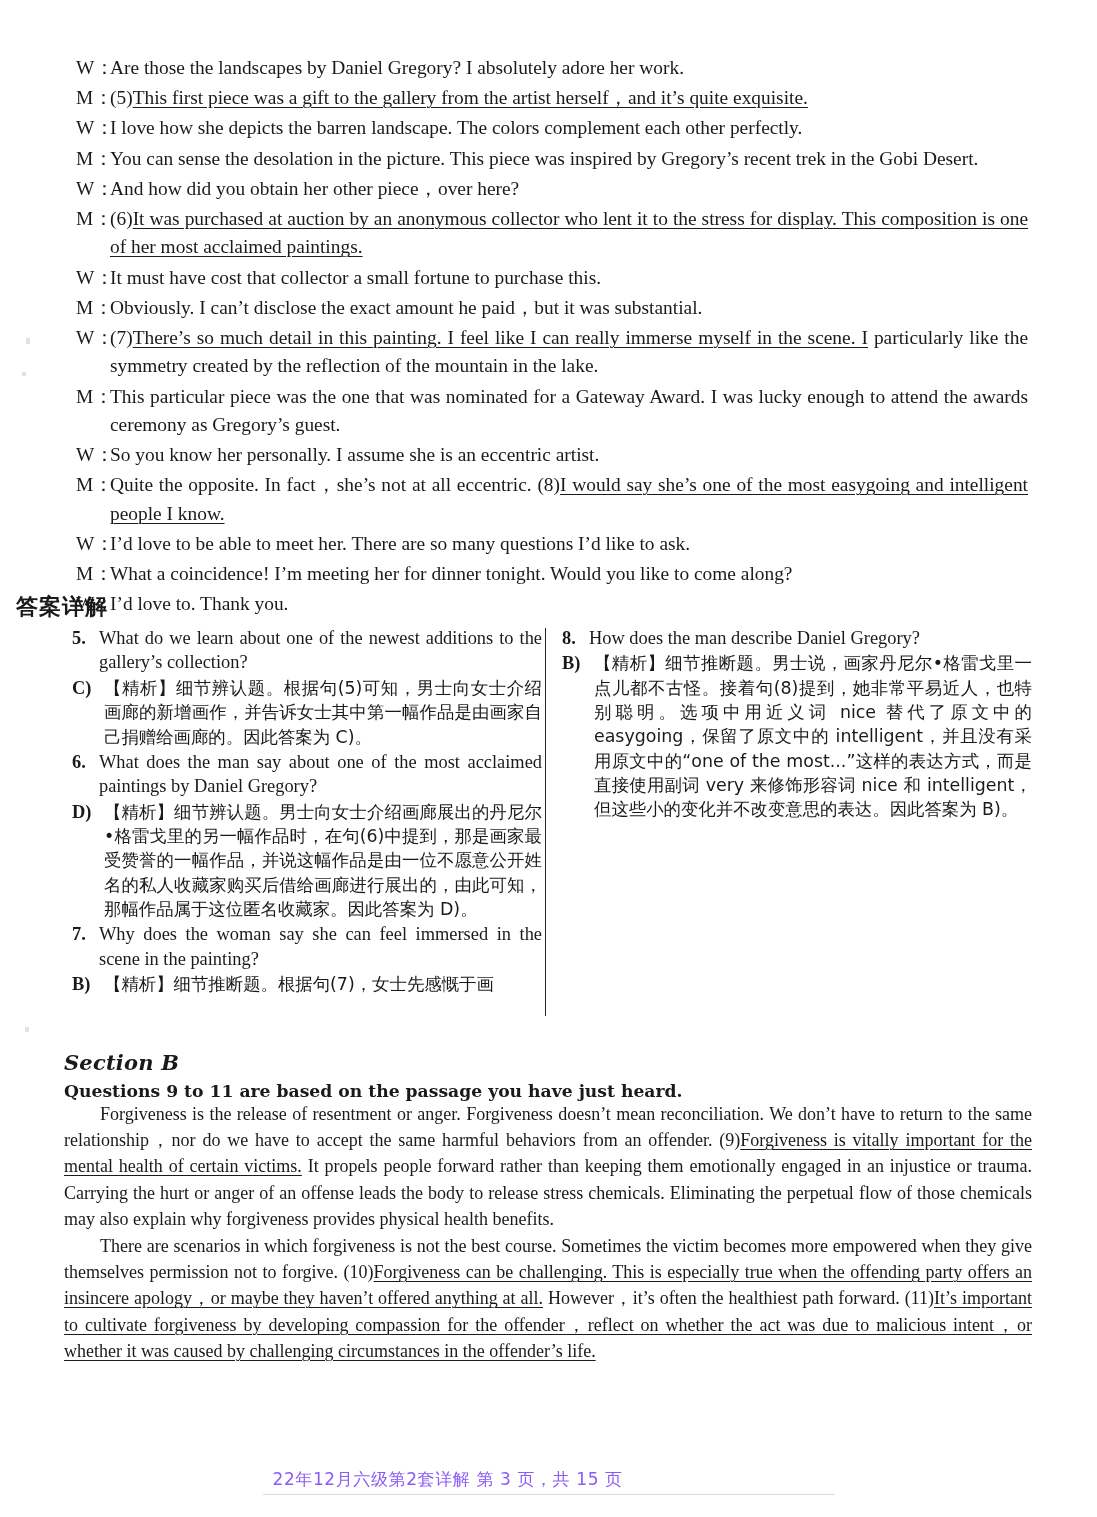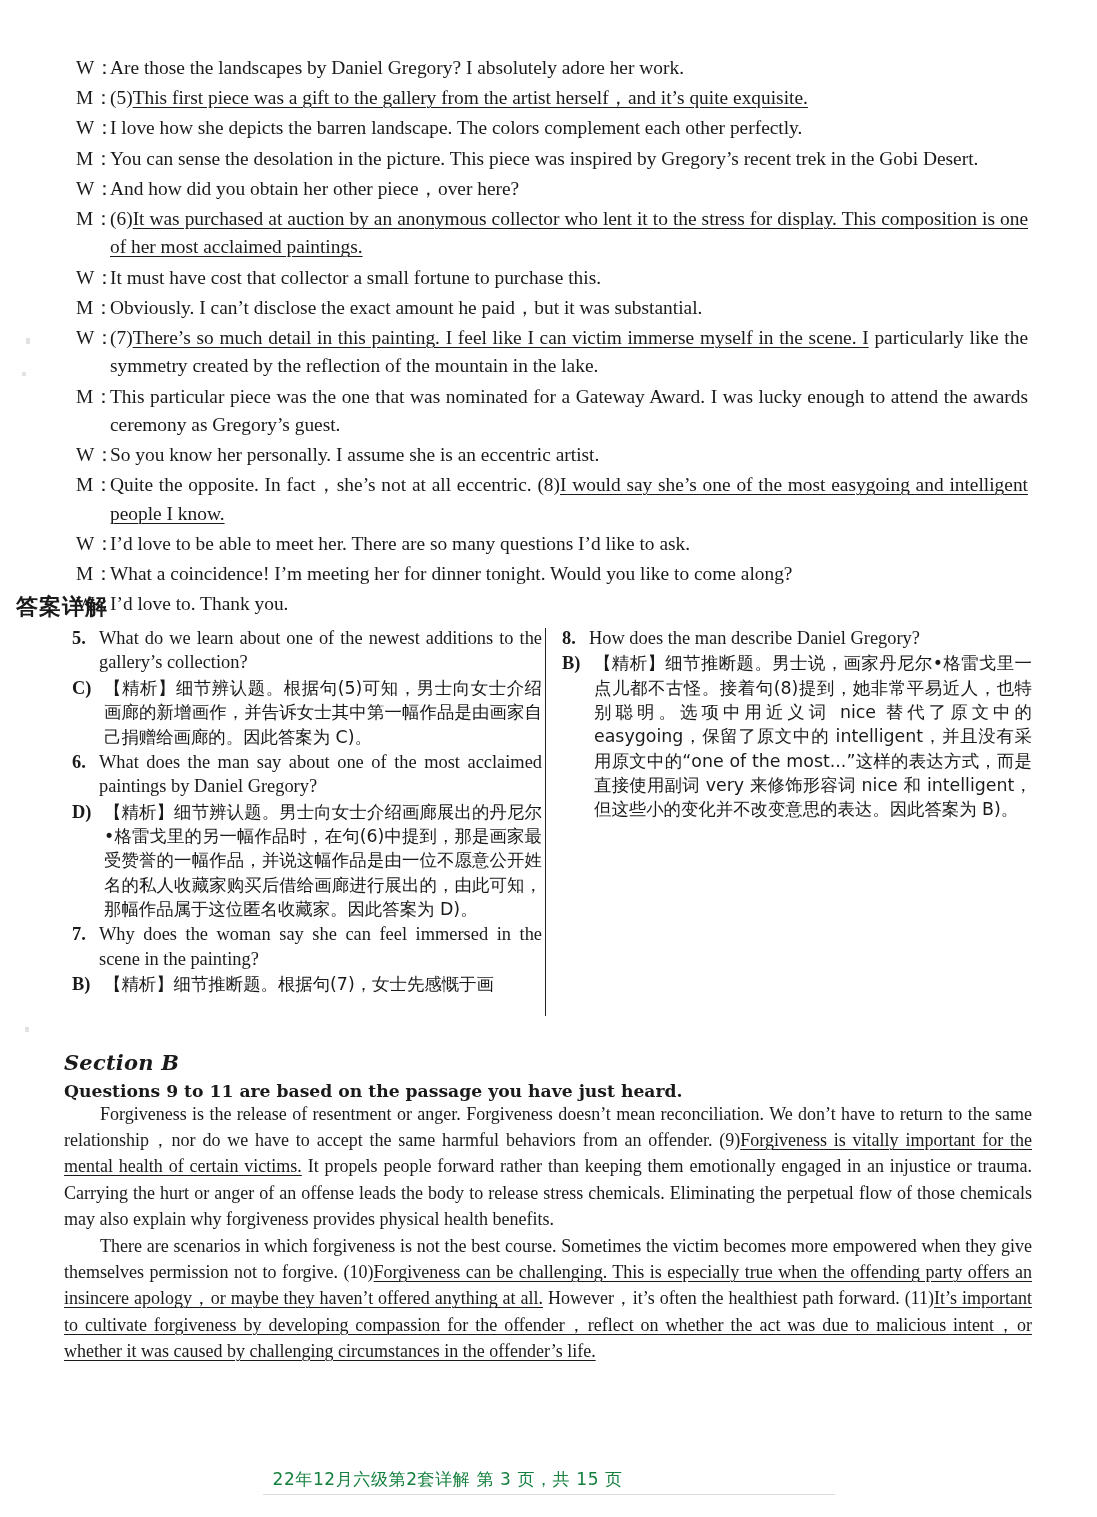--- a/index.html
+++ b/index.html
@@ -160,21 +160,21 @@
     margin-bottom: 1px;
   }
 
   
   .footer {
     position: absolute;
     left: 0;
     right: 0;
     top: 1468px;
     text-align: center;
-    color: #15803d;
+    color: #8b5cf6;
     font-family: "DejaVu Sans", "Liberation Sans", sans-serif;
     font-size: 17px;
     letter-spacing: 0.6px;
   }
   .footer .fline {
     display: inline-block;
     border-bottom: 1px solid #dcdcdc;
     padding: 0 2px 3px 2px;
     min-width: 560px;
     text-align: left;
@@ -227,21 +227,21 @@
       <div class="dline">
         <span class="spk">W：</span>
         <span class="dtext"><span>It must have cost that collector a small fortune to purchase this.</span></span>
       </div>
       <div class="dline">
         <span class="spk">M：</span>
         <span class="dtext"><span>Obviously. I can’t disclose the exact amount he paid，but it was substantial.</span></span>
       </div>
       <div class="dline">
         <span class="spk">W：</span>
-        <span class="dtext"><span>(7)</span><u class="ul">There’s so much detail in this painting. I feel like I can victim immerse myself in the scene. I</u><span> particularly like the symmetry created by the reflection of the mountain in the lake.</span></span>
+        <span class="dtext"><span>(7)</span><u class="ul">There’s so much detail in this painting. I feel like I can really immerse myself in the scene. I</u><span> particularly like the symmetry created by the reflection of the mountain in the lake.</span></span>
       </div>
       <div class="dline">
         <span class="spk">M：</span>
         <span class="dtext"><span>This particular piece was the one that was nominated for a Gateway Award. I was lucky enough to attend the awards ceremony as Gregory’s guest.</span></span>
       </div>
       <div class="dline">
         <span class="spk">W：</span>
         <span class="dtext"><span>So you know her personally. I assume she is an eccentric artist.</span></span>
       </div>
       <div class="dline">

